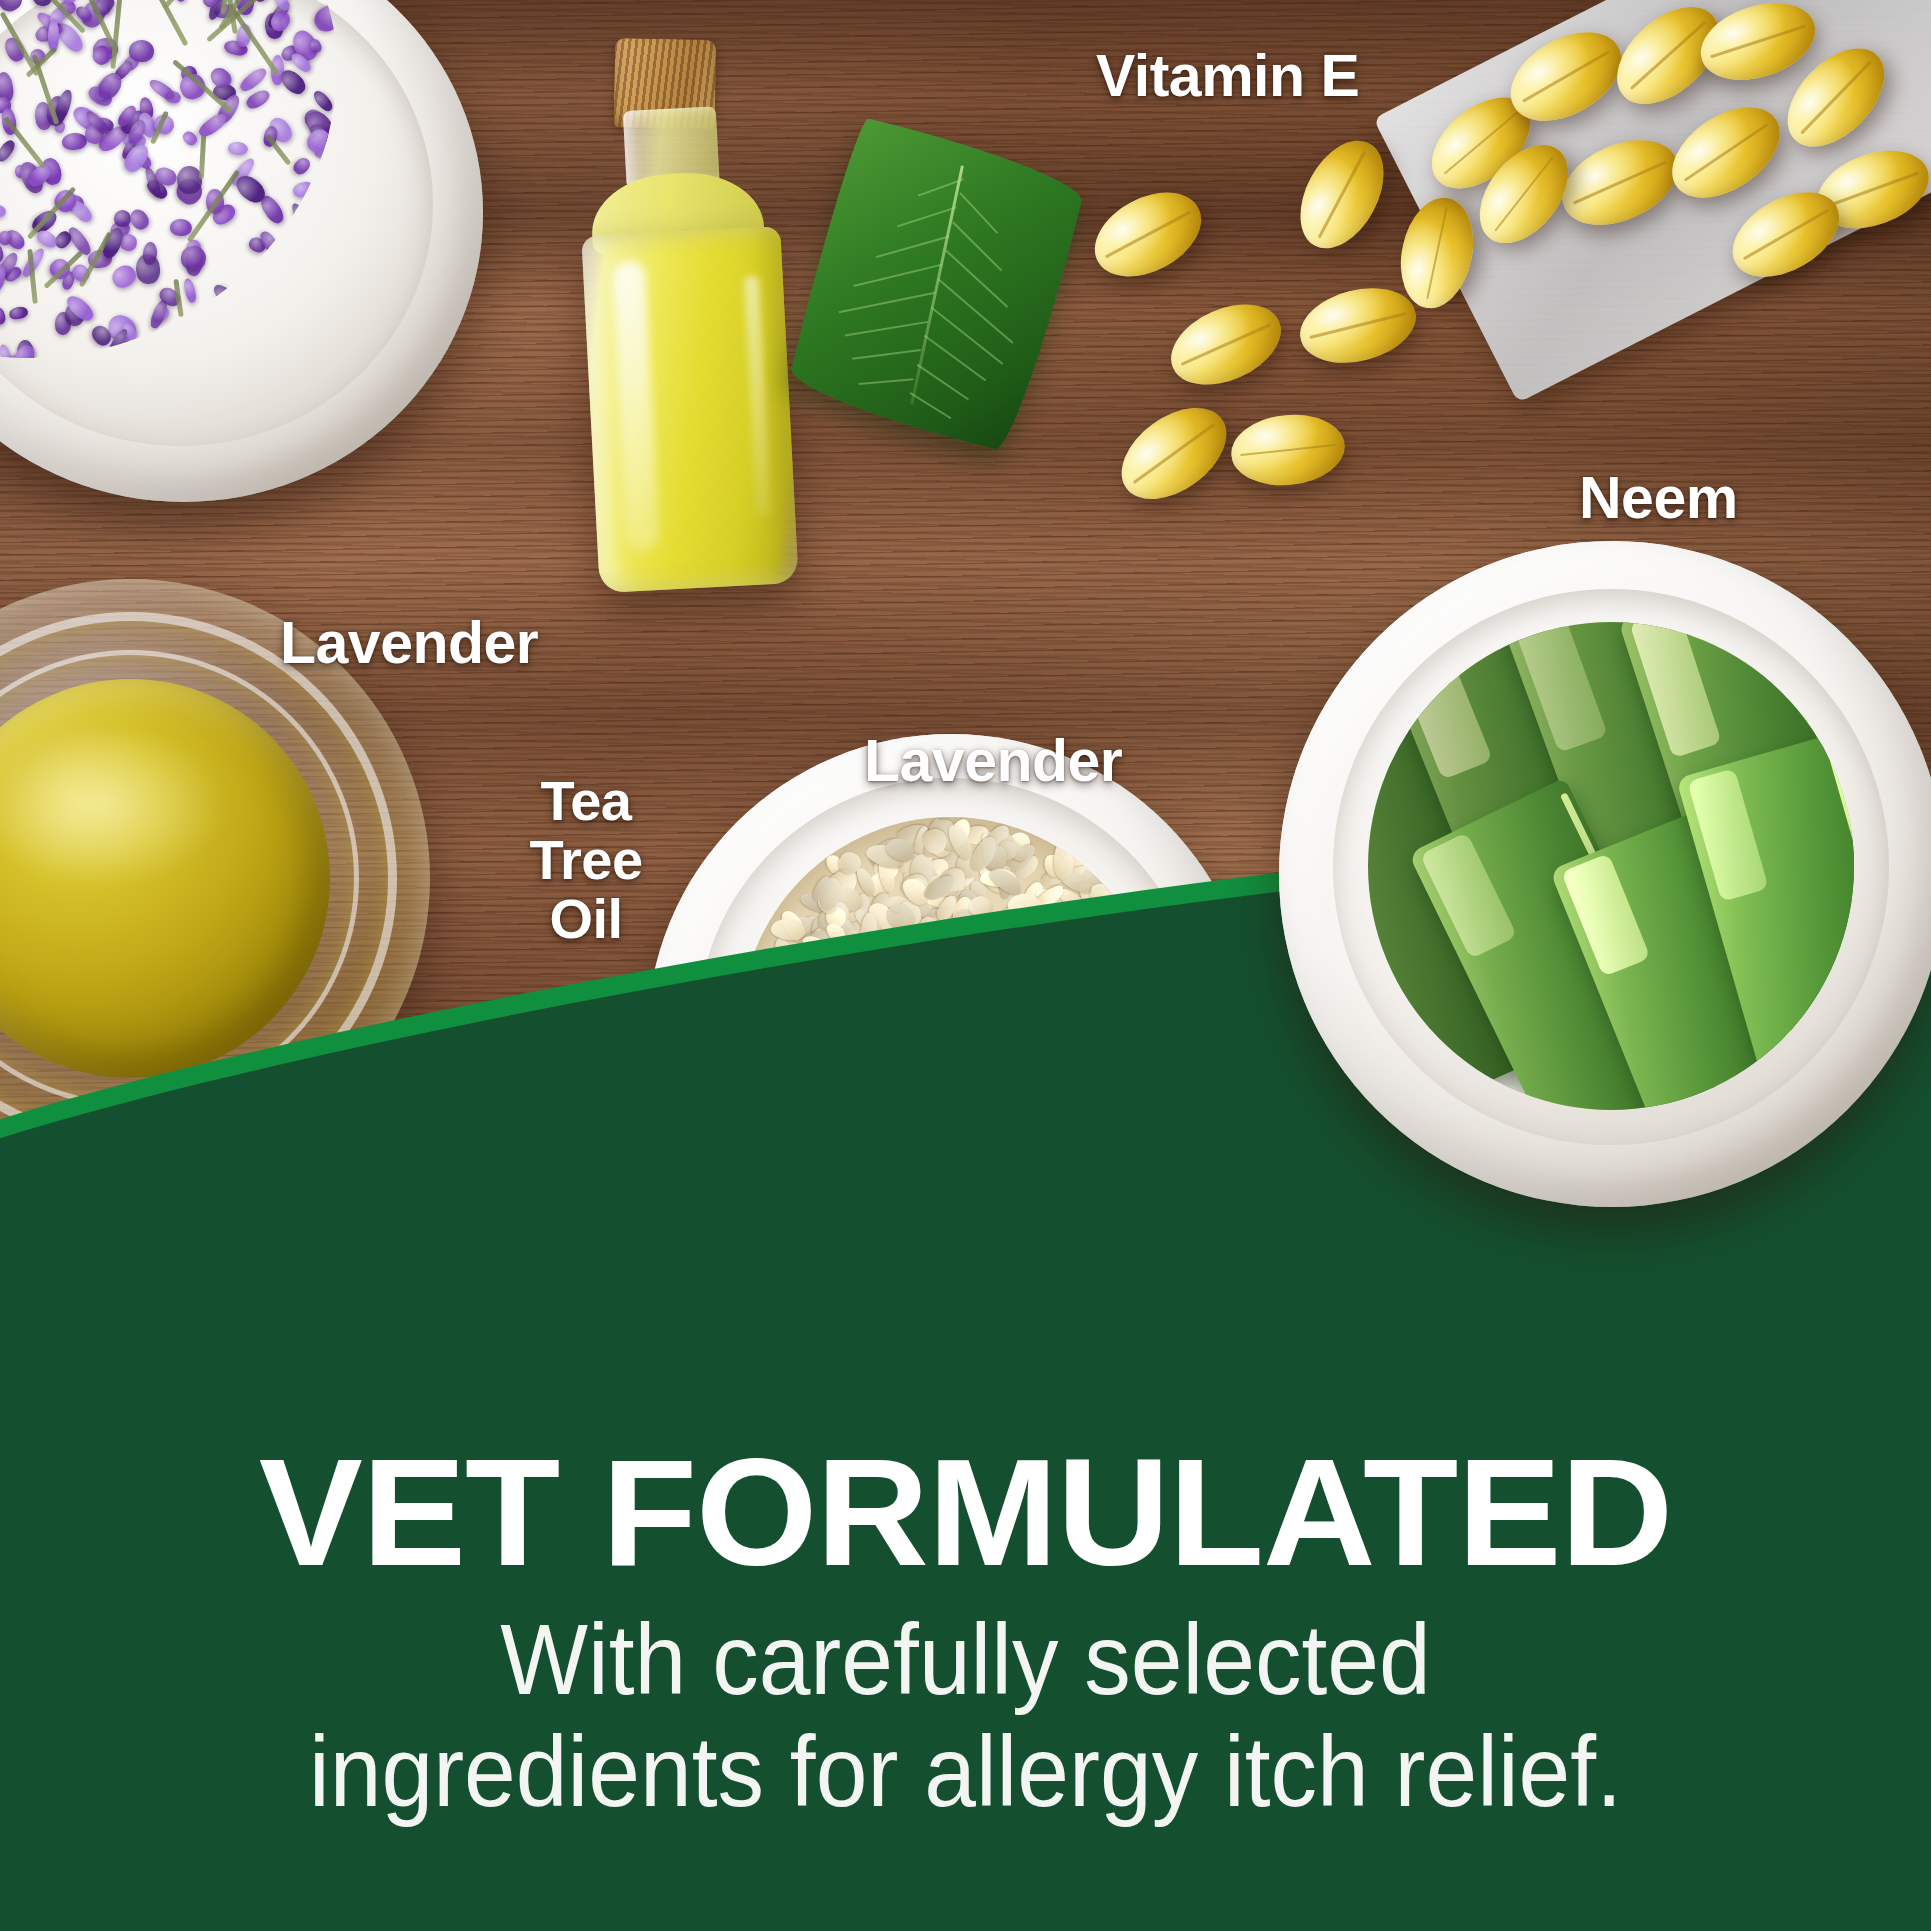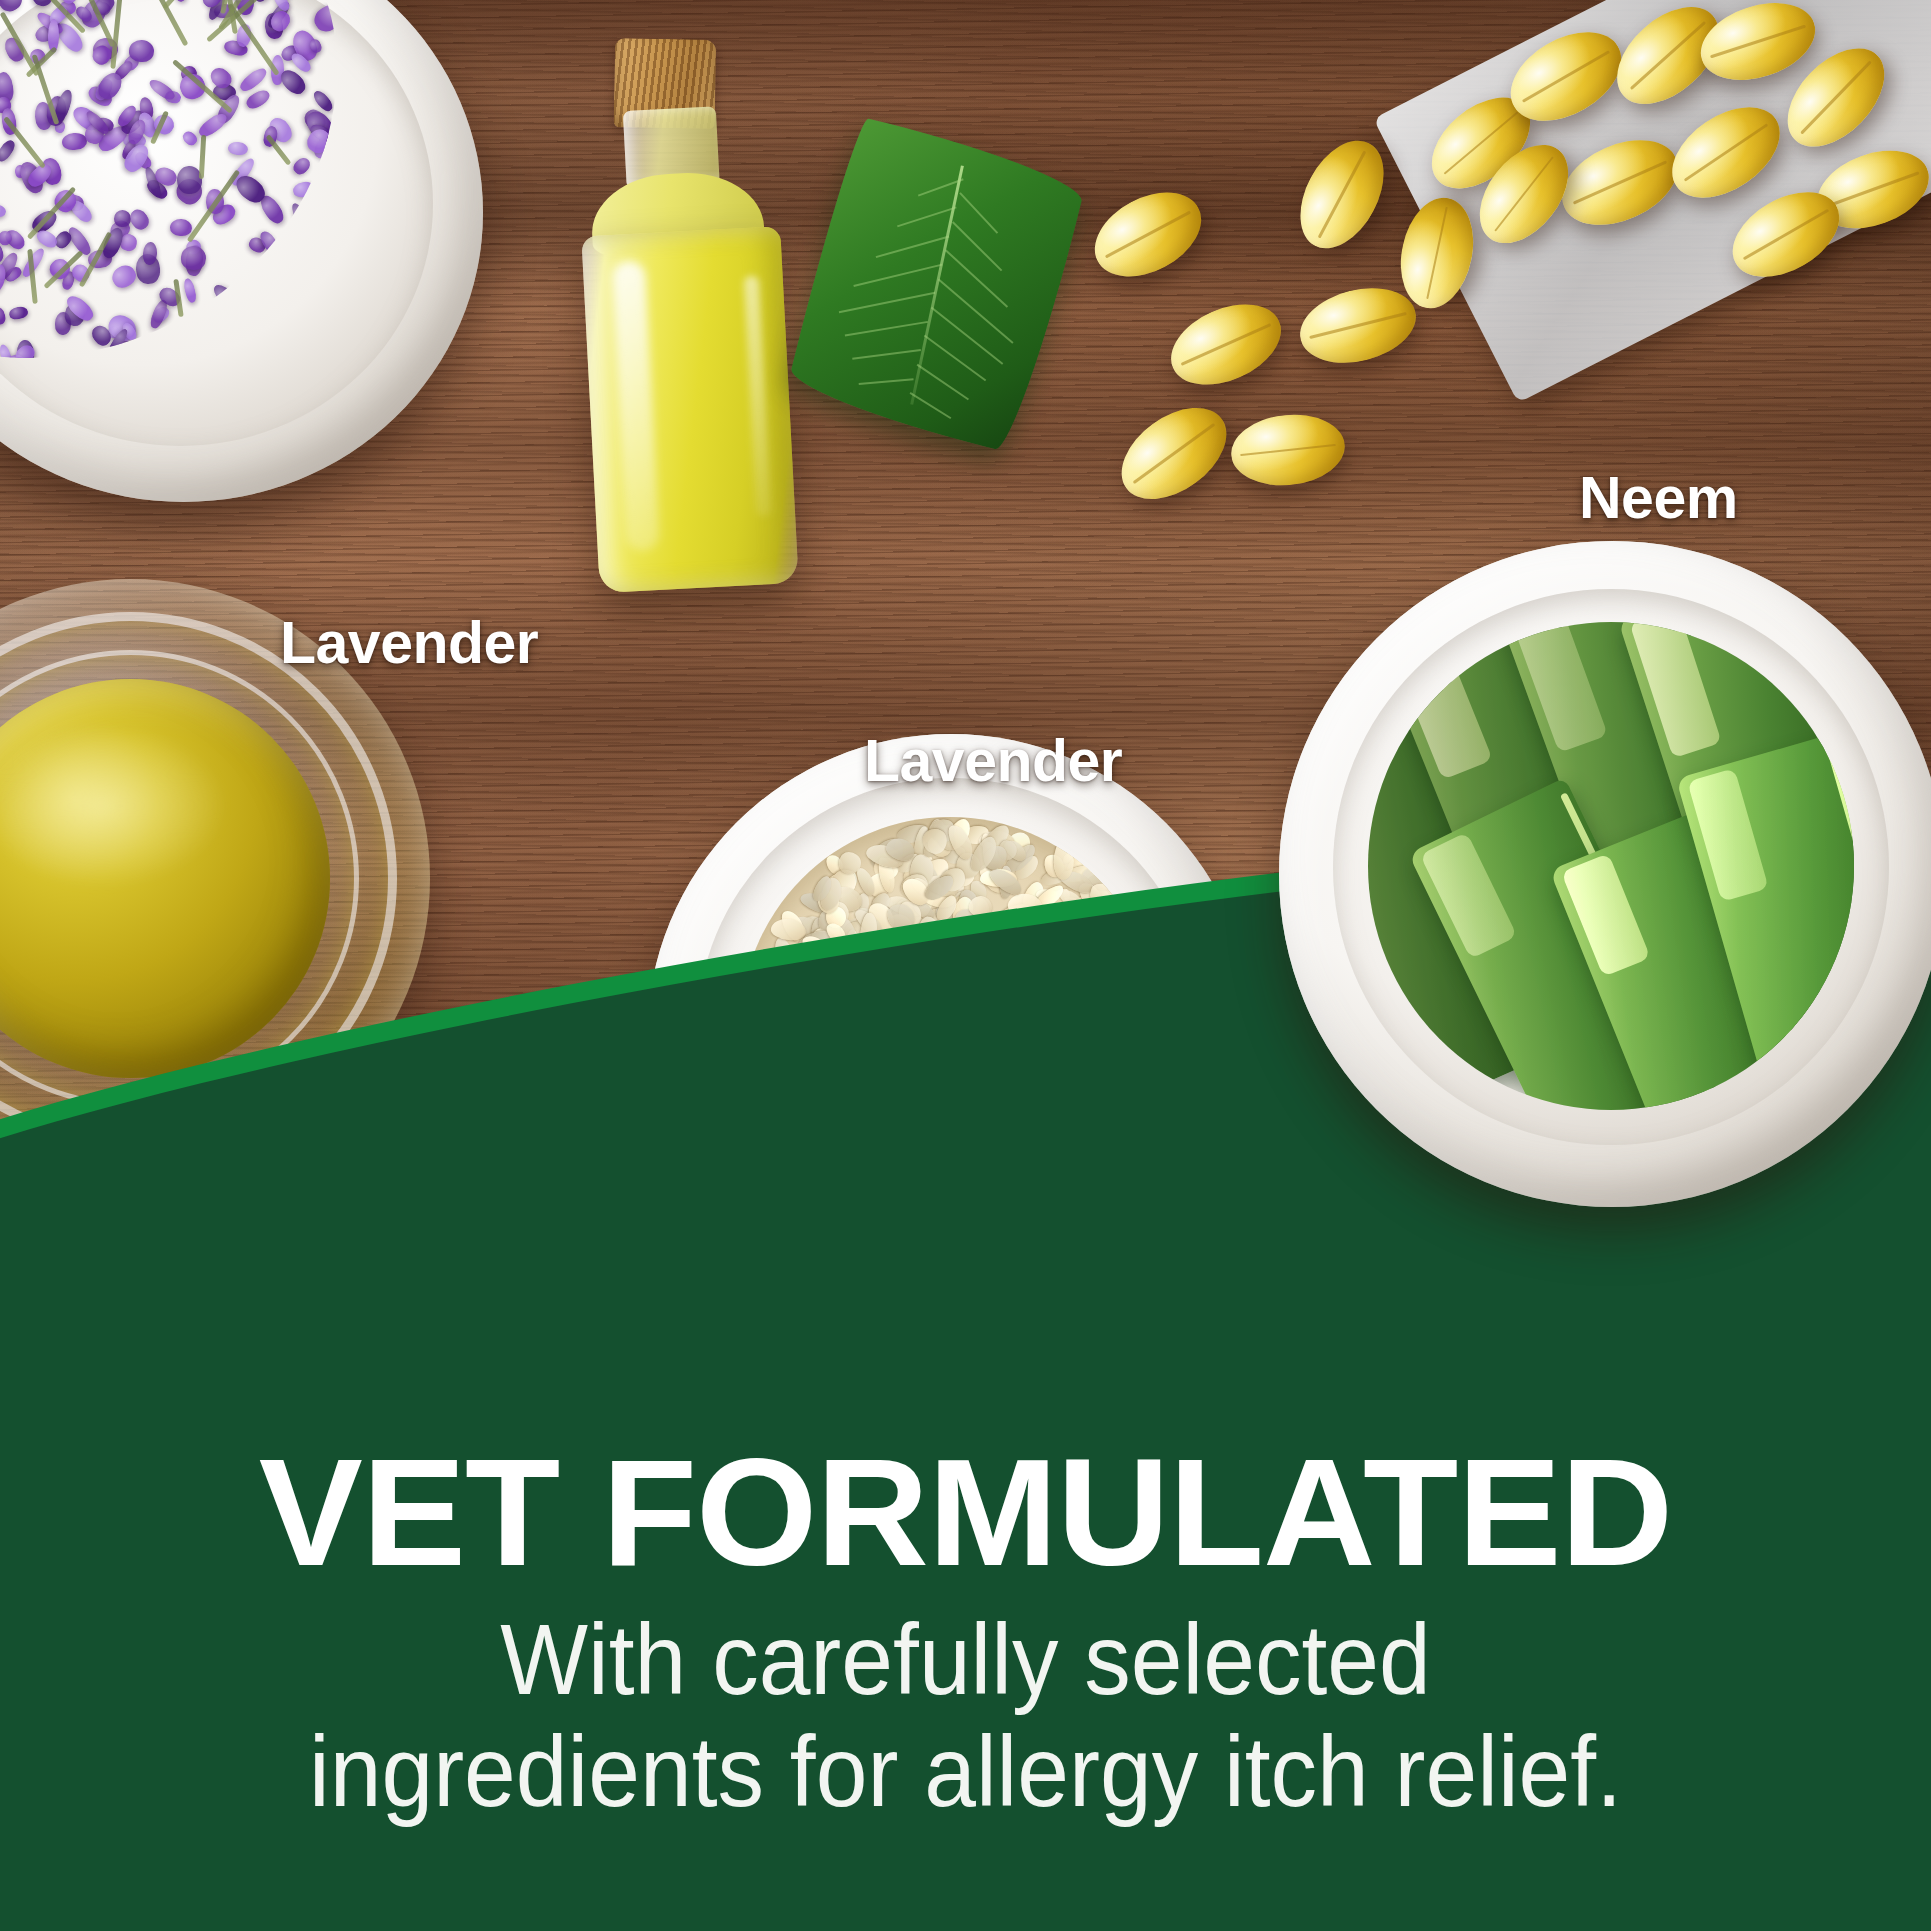--- a/index.html
+++ b/index.html
@@ -1362,27 +1362,33 @@
           <div class="aloe-edge" style="left: 157px; top: 13.5px; height: 350px;"></div>
         </div>
         <div class="aloe-spear" style="left: 362px; top: 126px; width: 164px; height: 415px; transform: rotate(-16deg); filter: brightness(1.18);">
           <div class="aloe-gel" style="left: 9.8px; top: 5.8px; width: 49px; height: 125px; opacity: 0.55;"></div>
           <div class="aloe-edge" style="left: 153px; top: 13.5px; height: 388px;"></div>
         </div>
       </div>
   </div>
 
 
+  <div class="label" id="lbl-vitamin">Vitamin E</div>
 
   <div class="label" id="lbl-aloe">Neem</div>
 
   <div class="label" id="lbl-lavender">Lavender</div>
 
   <div class="label" id="lbl-oatmeal">Lavender</div>
 
+  <div class="label stack" id="lbl-teatree">
+    <div>Tea</div>
+    <div>Tree</div>
+    <div>Oil</div>
+  </div>
 
   <div class="headline">VET FORMULATED</div>
 
   <div class="subline">
     <div>With carefully selected</div>
     <div>ingredients for allergy itch relief.</div>
   </div>
 
 </div>
 

